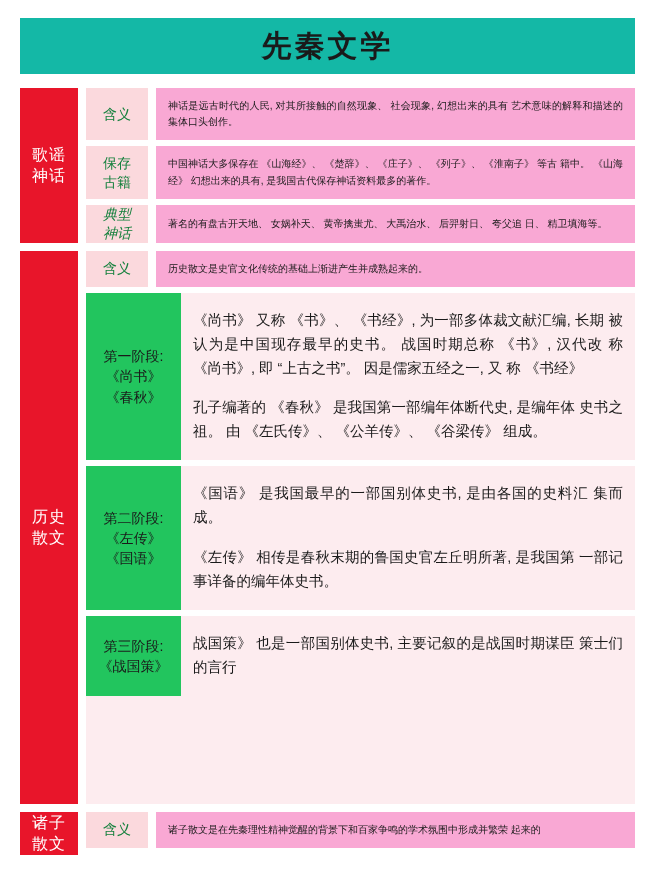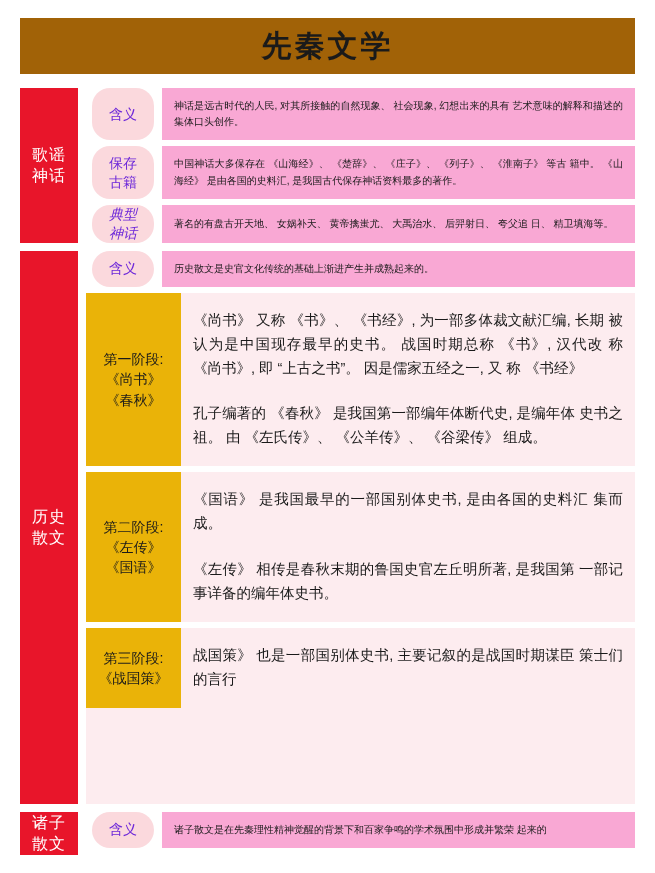--- a/index.html
+++ b/index.html
@@ -16,21 +16,21 @@
   }
   .page {
     width: 655px;
     height: 873px;
     box-sizing: border-box;
     padding: 18px 20px 10px 20px;
     display: flex;
     flex-direction: column;
   }
   .title-bar {
-    background: #a16207;
+    background: #14b8a6;
     height: 56px;
     display: flex;
     align-items: center;
     justify-content: center;
     margin-bottom: 14px;
     font-family: Liberation Serif, serif;
   }
   .title-text {
     font-size: 30px;
     font-weight: bold;
@@ -64,29 +64,28 @@
   .row {
     display: flex;
     align-items: stretch;
     margin-bottom: 6px;
   }
   .row:last-child { margin-bottom: 0; }
   .sub {
     width: 62px;
     flex: 0 0 62px;
     background: #fbd9dd;
-    color: #6d28d9;
+    color: #15803d;
     font-size: 14px;
     line-height: 1.35;
     display: flex;
     align-items: center;
     justify-content: center;
     text-align: center;
-    margin-left: 14px;
-    border-radius: 18px;
+    margin-left: 8px;
   }
   .body-cell {
     flex: 1 1 auto;
     background: #f9a8d4;
     font-size: 10px;
     line-height: 1.62;
     padding: 10px 12px;
     margin-left: 8px;
     display: flex;
     align-items: center;
@@ -118,36 +117,35 @@
   }
   .stage-row {
     display: flex;
     align-items: stretch;
     border-bottom: 6px solid #ffffff;
   }
   .stage-row:last-child { border-bottom: none; }
   .stage-name {
     width: 95px;
     flex: 0 0 95px;
-    background: #eab308;
+    background: #22c55e;
     font-size: 14px;
     line-height: 1.45;
     display: flex;
     align-items: center;
     justify-content: center;
     text-align: center;
     padding: 4px 0;
     box-sizing: border-box;
   }
   .stage-texts {
     flex: 1 1 auto;
     display: flex;
     flex-direction: column;
     justify-content: center;
-    gap: 6px;
     padding: 8px 0;
   }
   .stage-text {
     background: #fdecef;
     font-size: 14.5px;
     line-height: 1.65;
     padding: 8px 12px;
     text-align: justify;
   }
   .hist-block .cat { background: #e8152a; }
@@ -165,21 +163,21 @@
     <div class="cat" style="white-space: pre-line;">歌谣
 神话</div>
     <div class="rows">
       <div class="row">
         <div class="sub" style="white-space: pre-line;">含义</div>
         <div class="body-cell">神话是远古时代的人民, 对其所接触的自然现象、 社会现象, 幻想出来的具有 艺术意味的解释和描述的集体口头创作。</div>
       </div>
       <div class="row">
         <div class="sub" style="white-space: pre-line;">保存
 古籍</div>
-        <div class="body-cell">中国神话大多保存在 《山海经》、 《楚辞》、 《庄子》、 《列子》、 《淮南子》 等古 籍中。 《山海经》 是由各国的史料汇, 是我国古代保存神话资料最多的著作。</div>
+        <div class="body-cell">中国神话大多保存在 《山海经》、 《楚辞》、 《庄子》、 《列子》、 《淮南子》 等古 籍中。 《山海经》 幻想出来的具有, 是我国古代保存神话资料最多的著作。</div>
       </div>
       <div class="row">
         <div class="sub" style="white-space: pre-line; font-style: italic;">典型
 神话</div>
         <div class="body-cell">著名的有盘古开天地、 女娲补天、 黄帝擒蚩尤、 大禹治水、 后羿射日、 夸父追 日、 精卫填海等。</div>
       </div>
     </div>
   </div>
 
   <div class="block hist-block" style="flex: 1 1 auto;">

